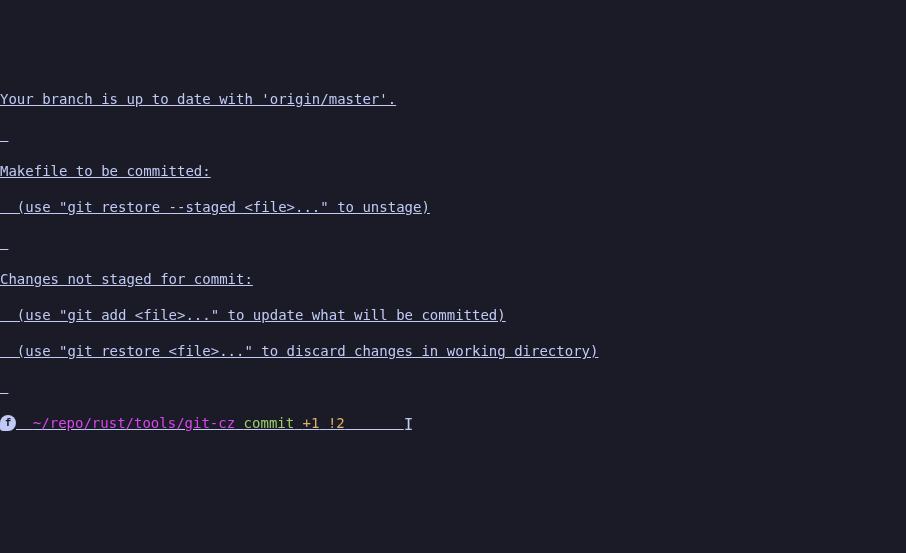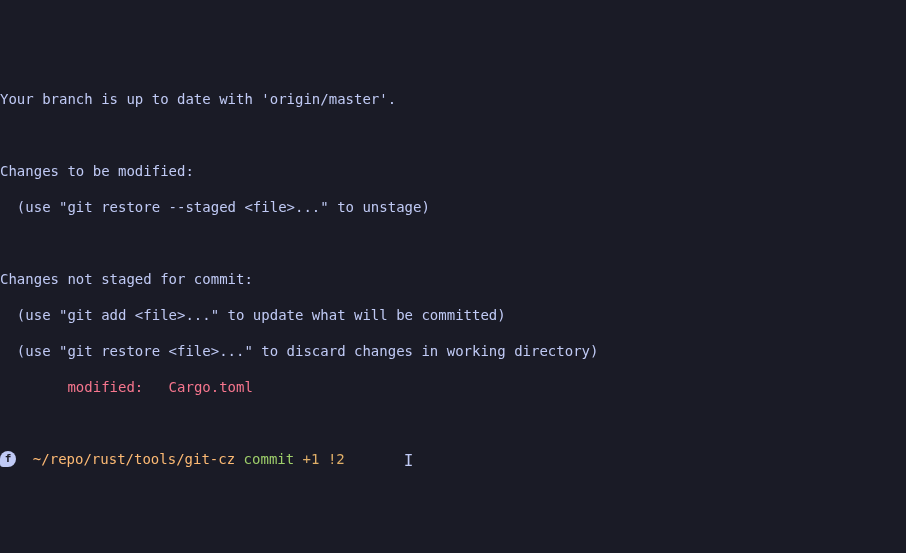--- a/index.html
+++ b/index.html
@@ -17,25 +17,26 @@
       height: 553px;
       overflow: hidden;
       padding: 0;
       white-space: pre;
     }
     .terminal {
       padding: 0;
     }
     .line {
       min-height: 18px;
+      text-decoration: underline;
     }
     .white { color: #c0caf5; }
     .green { color: #9ece6a; }
     .red { color: #f7768e; }
-    .cyan { color: #fdba74; }
+    .cyan { color: #d946ef; }
     .yellow { color: #e0af68; }
     .text-cursor {
       display: inline-block;
       position: relative;
       top: 2px;
       color: #c0caf5;
       font-size: 16px;
     }
     .fedora-icon {
       display: inline-flex;
@@ -54,26 +55,25 @@
     }
   </style>
 </head>
 <body>
 
 
 
 <div class="terminal">
 <div class="line white">Your branch is up to date with 'origin/master'.</div>
 <div class="line"> </div>
-<div class="line white">Changes to be modified:</div>
+<div class="line white">Makefile to be committed:</div>
 <div class="line white">  (use "git restore --staged &lt;file&gt;..." to unstage)</div>
 <div class="line"> </div>
 <div class="line white">Changes not staged for commit:</div>
 <div class="line white">  (use "git add &lt;file&gt;..." to update what will be committed)</div>
 <div class="line white">  (use "git restore &lt;file&gt;..." to discard changes in working directory)</div>
-<div class="line">        <span class="red">modified:</span>   <span class="red">Cargo.toml</span></div>
 <div class="line"> </div>
 <div class="line"><span class="fedora-icon">f</span>  <span class="cyan">~/repo/rust/tools/git-cz</span> <span class="green">commit</span> <span class="yellow">+1</span> <span class="yellow">!2</span>       <span class="text-cursor">I</span></div>
 
 </div>
 
 
 
 
 </body></html>

